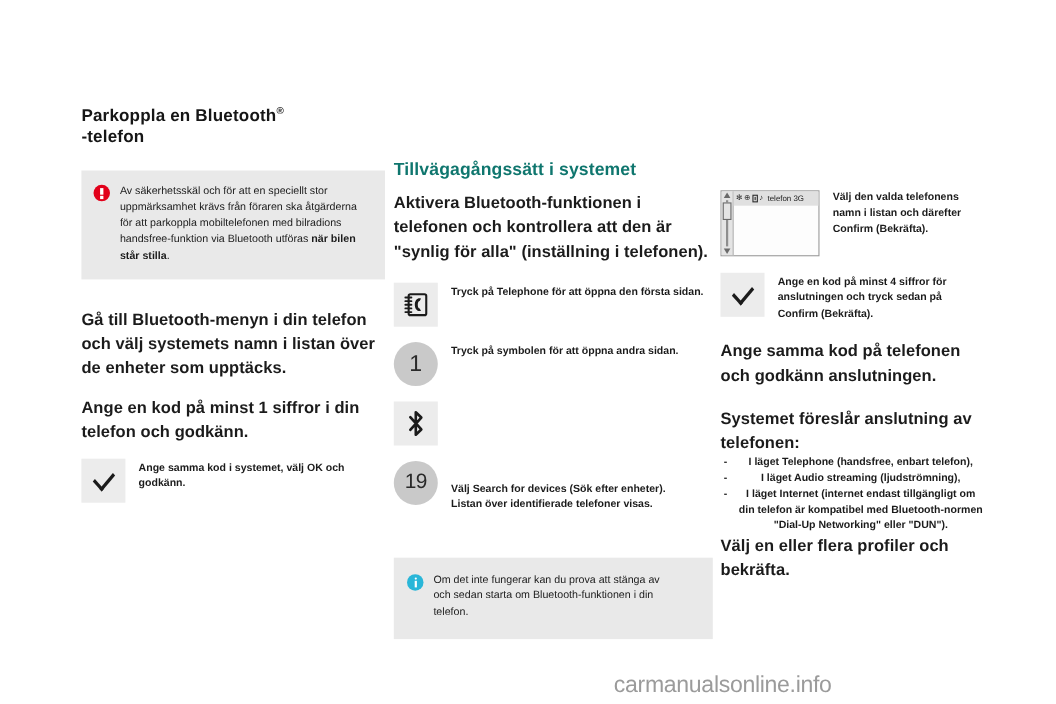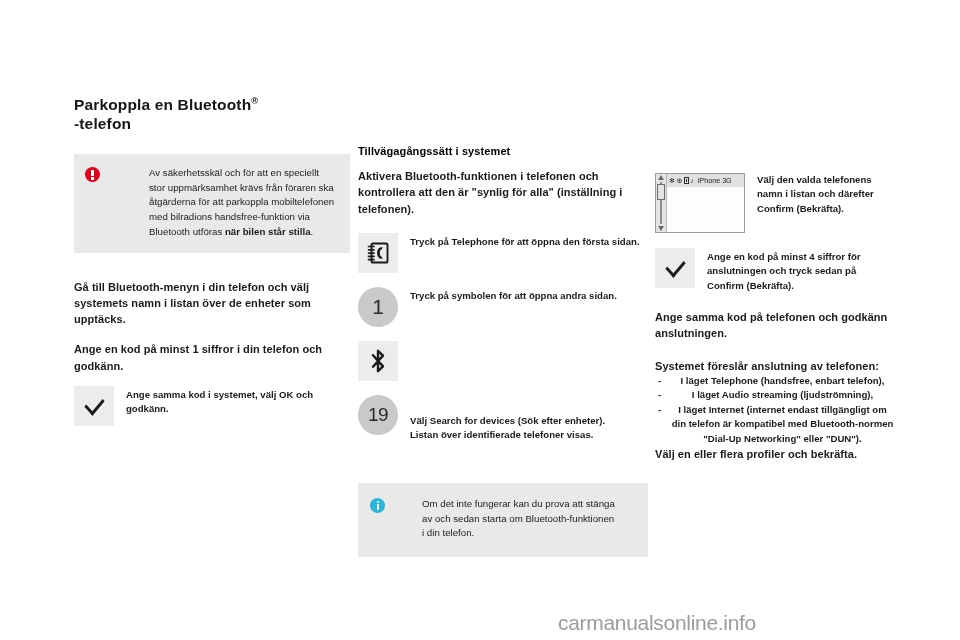--- a/index.html
+++ b/index.html
@@ -23,27 +23,27 @@
   .h1{
     font-size:15.5px;font-weight:bold;line-height:1.22;
     letter-spacing:.15px;color:#161616;margin:0;
   }
   .h1 sup{font-size:9px;vertical-align:super;}
   .h2{
     font-size:12.6px;font-weight:bold;line-height:1.22;
     color:#161616;margin:0;letter-spacing:.1px;
   }
   .h-mid{
-    font-size:11px;font-weight:bold;line-height:1.2;
-    color:#000000;margin:0;letter-spacing:.1px;
+    font-size:16px;font-weight:bold;line-height:1.2;
+    color:#0f766e;margin:0;letter-spacing:.1px;
   }
 
   
   .p{
-    font-size:11px;line-height:1.48;margin:0;color:#1b1b1b;
+    font-size:15px;line-height:1.48;margin:0;color:#1b1b1b;
     font-weight:bold;letter-spacing:.05px;
   }
 
   
   .box{
     background:#e9e9e9;
     display:flex;
     padding:12px 14px 13px 11px;
     box-sizing:border-box;
   }
@@ -171,21 +171,21 @@
 <body>
 
 <div class="page">
 
   <div class="col col-left" style="top:96px;">
 
     <h1 class="h1"><span>Parkoppla en Bluetooth</span><sup>®</sup><br><span>-telefon</span></h1>
 
     <div class="spacer-20"></div>
 
-    <div class="box" style="width:276px;gap:40px;">
+    <div class="box" style="width:276px;">
       <div class="bx-icon">
           <span class="icon-warn"></span>
         </div>
       <div class="bx-text"><span>Av säkerhetsskäl och för att en speciellt stor uppmärksamhet krävs från föraren ska åtgärderna för att parkoppla mobiltelefonen med bilradions handsfree-funktion via Bluetooth utföras </span><b>när bilen står stilla</b><span>.</span></div>
     </div>
 
     <div class="spacer-16"></div>
 
 
     <div class="spacer-10"></div>
@@ -258,21 +258,21 @@
       <div class="step-badge">
         <div class="badge-circle two">19</div>
       </div>
       <div class="step-text" style="white-space:pre-line;margin-top:17px;">Välj Search for devices (Sök efter enheter).
 Listan över identifierade telefoner visas.</div>
     </div>
 
     <div class="spacer-20"></div>
     <div class="spacer-20"></div>
 
-    <div class="box" style="width:290px;padding:14px 32px 16px 12px;gap:28px;">
+    <div class="box" style="width:290px;padding:14px 32px 16px 12px;">
       <div class="bx-icon">
           <span class="icon-info"></span>
         </div>
       <div class="bx-text">Om det inte fungerar kan du prova att stänga av och sedan starta om Bluetooth-funktionen i din telefon.</div>
     </div>
   </div>
 
   <div class="col col-right" style="top:173px;">
 
     <div class="step" style="margin-bottom:15px;">
@@ -286,21 +286,21 @@
             <span class="sb-arrow sb-down"></span>
           </div>
           <div class="screen-body">
             <div class="screen-row">
               <span class="mini-icons">
                 <span class="mini">✻</span>
                 <span class="mini">⊕</span>
                 <span class="mini-box"></span>
                 <span class="mini">♪</span>
               </span>
-              <span class="label">iPhone 3G</span>
+              <span class="label">telefon 3G</span>
             </div>
           </div>
         </div>
       </div>
       <div class="step-text" style="padding-top:0;">Välj den valda telefonens namn i listan och därefter Confirm (Bekräfta).</div>
     </div>
 
     <div class="step">
       <div class="step-badge">
         <div class="check-sq">

